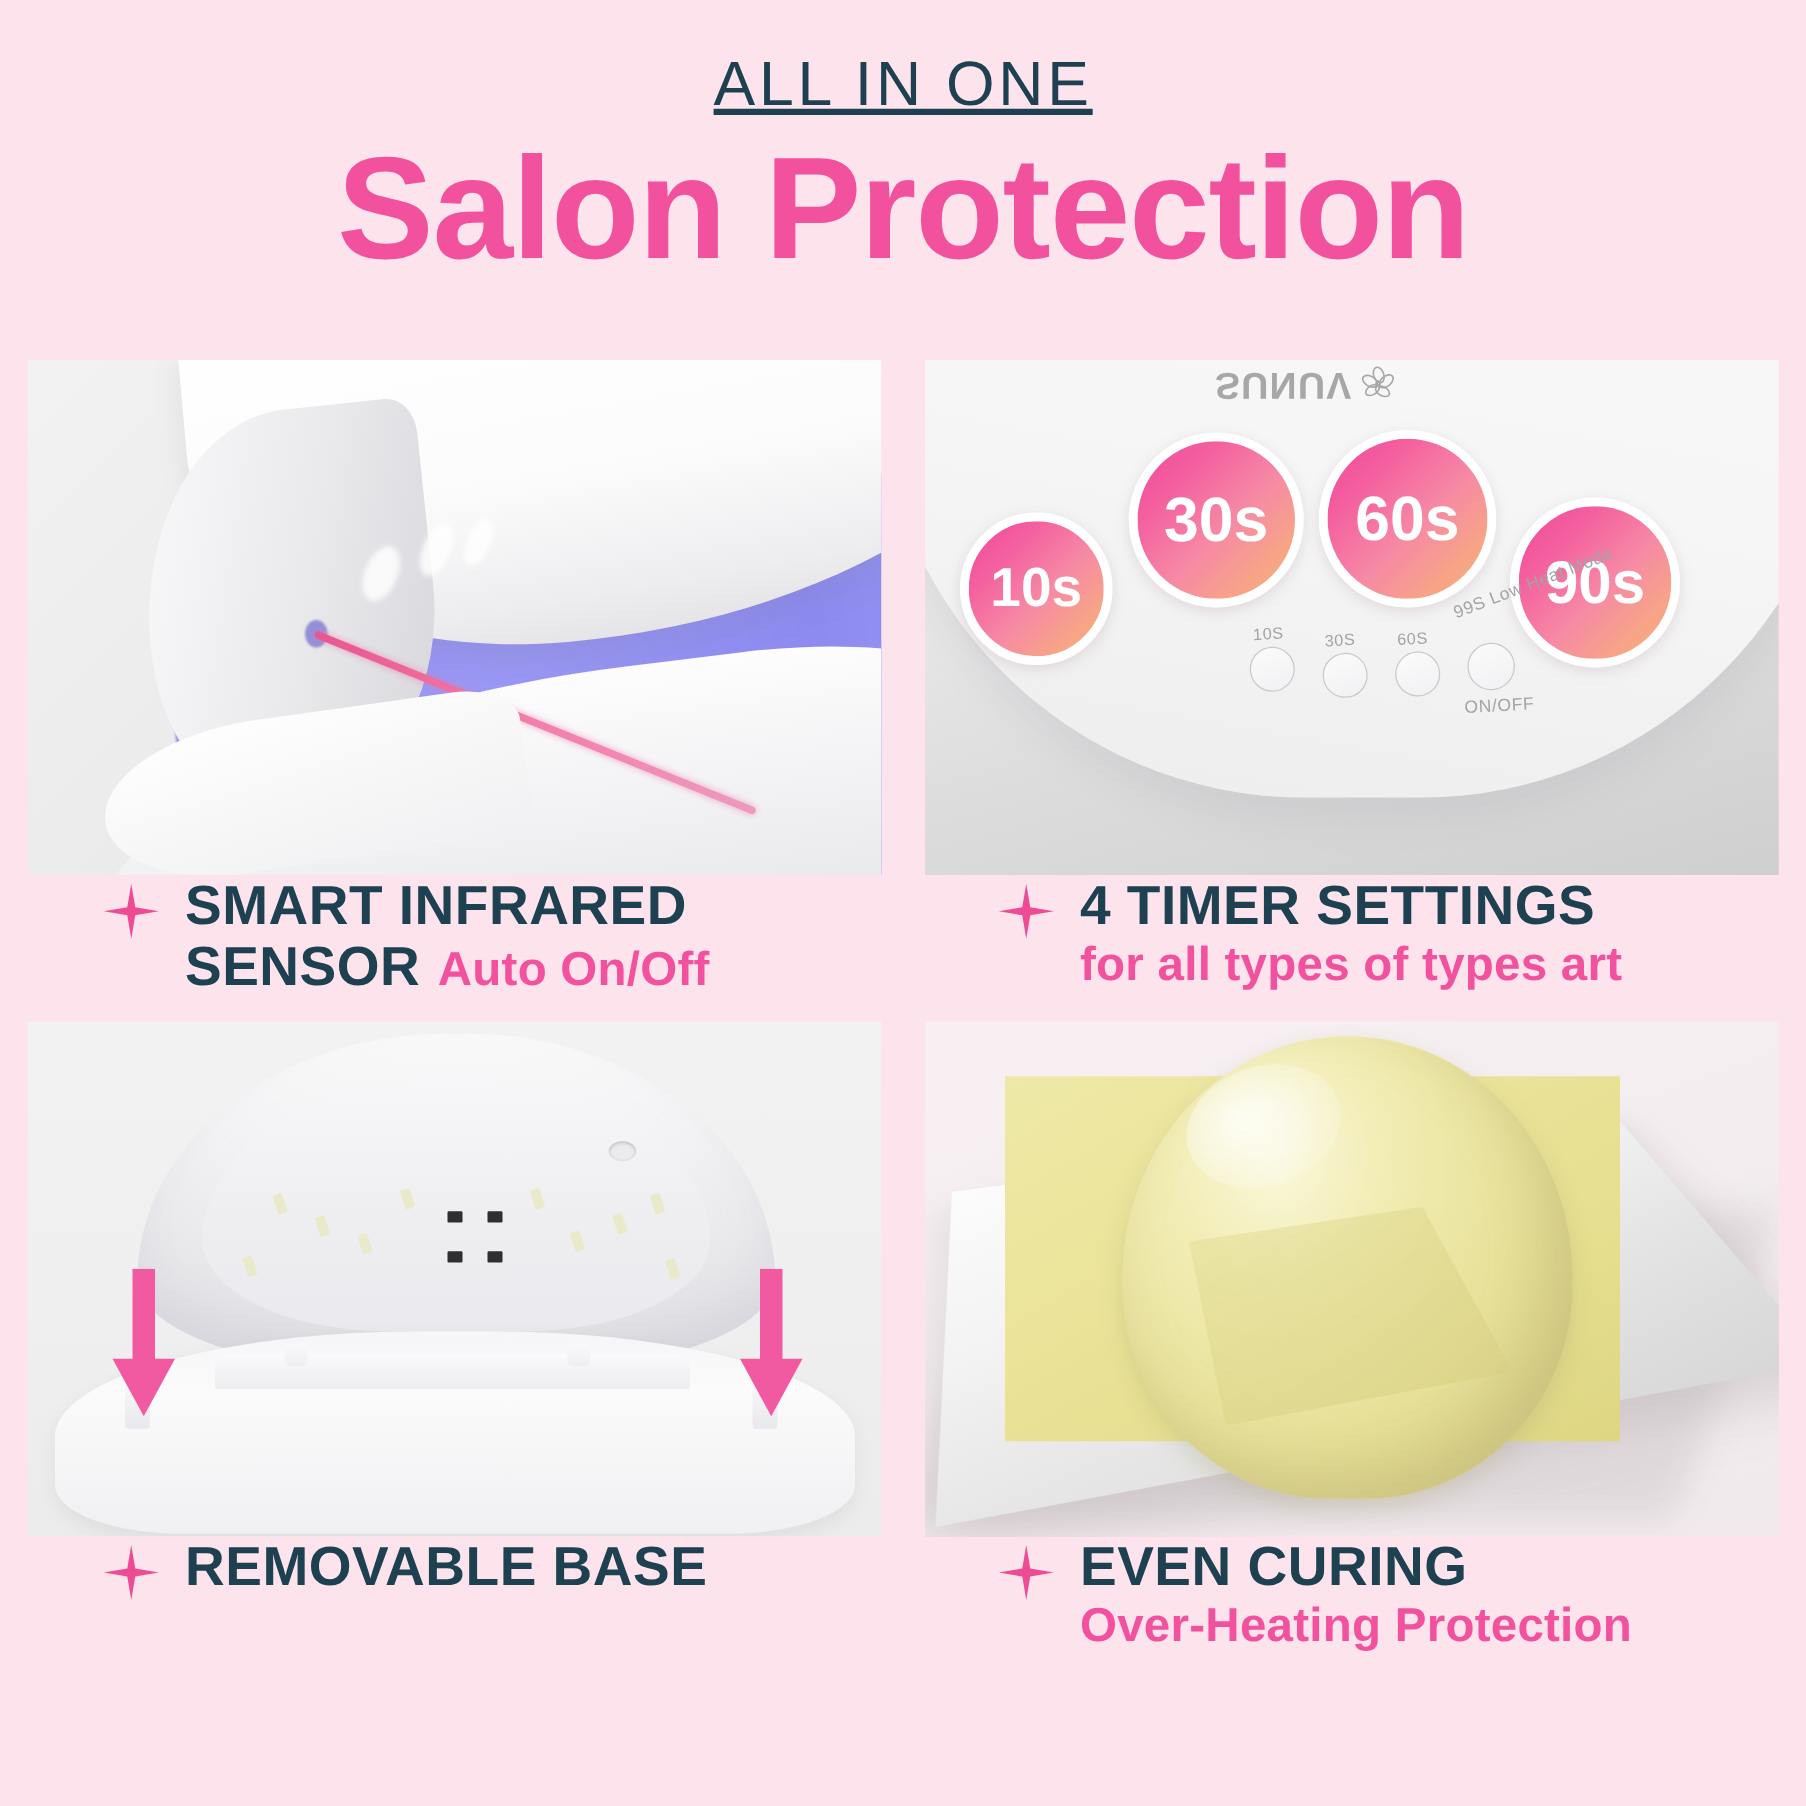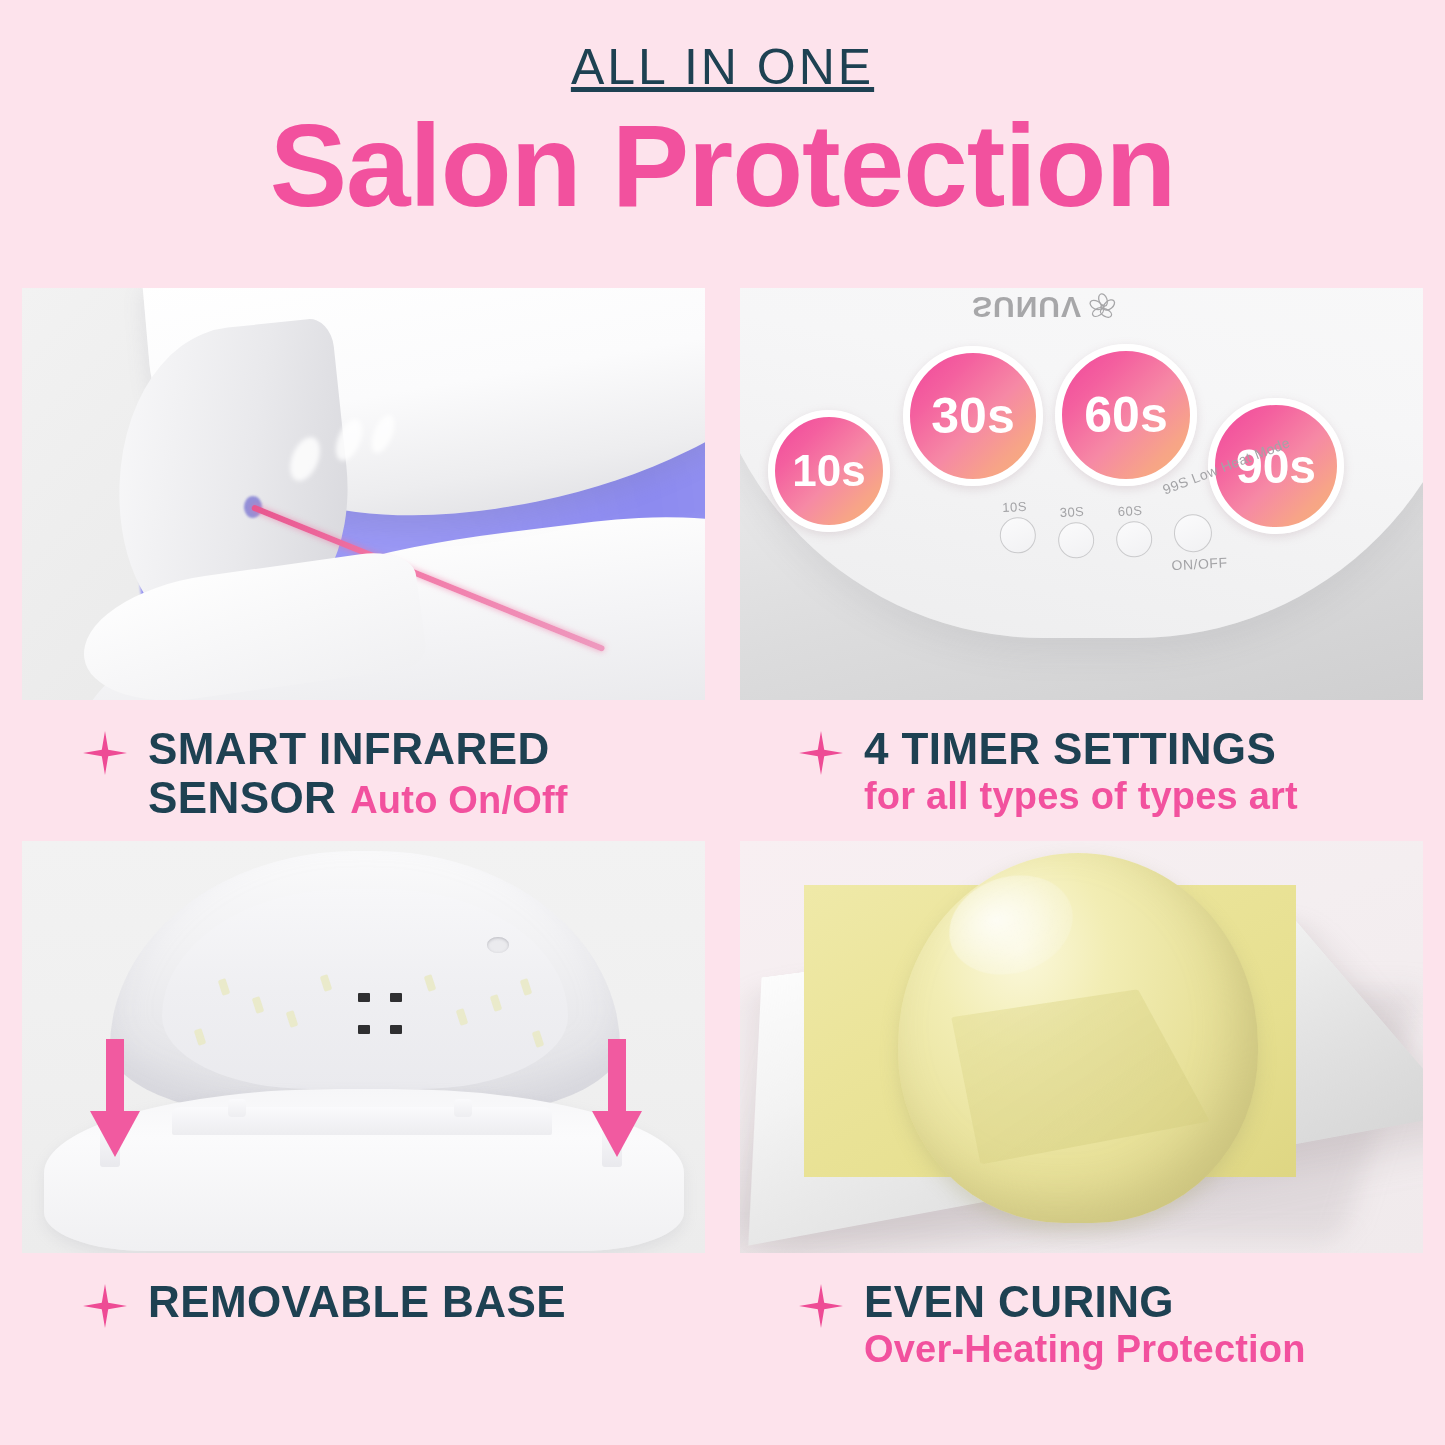--- a/index.html
+++ b/index.html
@@ -62,21 +62,20 @@
     height: 412px;
     overflow: hidden;
     position: relative;
     background: #EFEFEF;
   }
 
   
   .caption {
     display: flex;
     align-items: flex-start;
-    padding-top: 24px;
     padding-left: 60px;
   }
 
   .sparkle {
     flex: 0 0 auto;
     width: 46px;
     height: 46px;
     margin-right: 20px;
     margin-top: 6px;
   }

